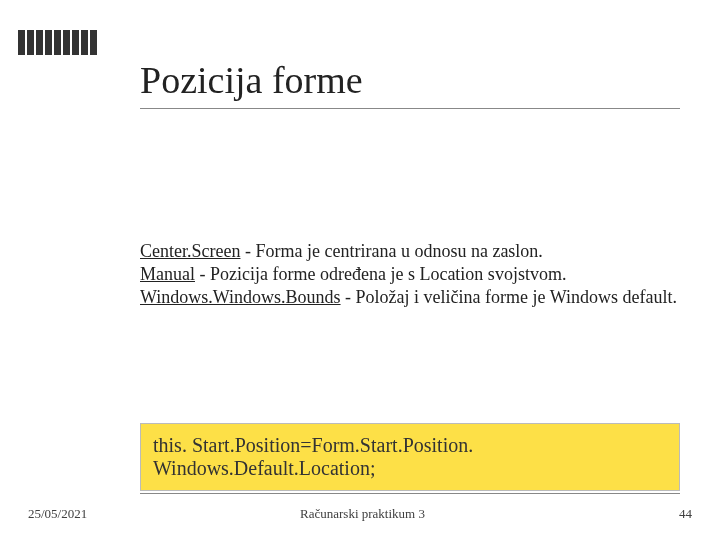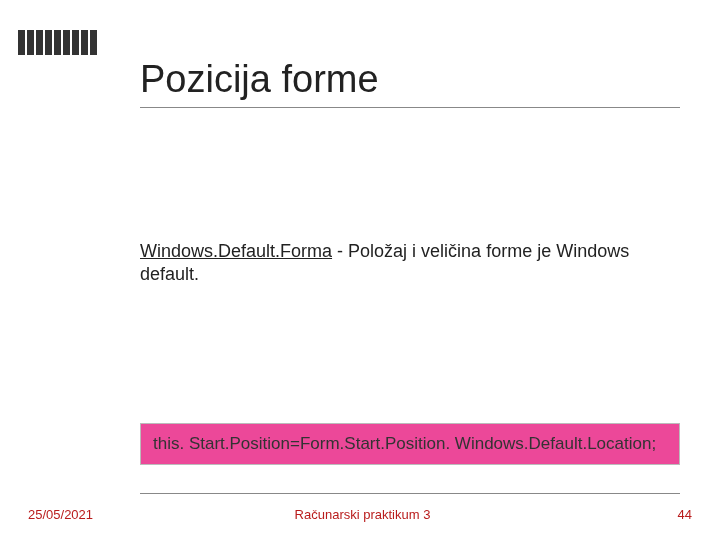--- a/index.html
+++ b/index.html
@@ -2,20 +2,21 @@
 <html><head>
 <meta charset="utf-8">
 <style>
   * { box-sizing: border-box; margin: 0; padding: 0; }
   html, body { width: 720px; height: 540px; font-family: Arial, Helvetica, sans-serif; background: #fff; }
   .slide {
     width: 592px;
     height: 540px;
     position: relative;
     background: #fff;
+    font-family: Liberation Serif, serif;
   }
   .top-squares {
     position: absolute;
     top: 30px;
     left: 18px;
     display: flex;
     gap: 2px;
   }
   .top-squares span {
     width: 7px;
@@ -48,44 +49,44 @@
     font-size: 18px;
     line-height: 1.28;
     color: #222;
   }
   .u { text-decoration: underline; }
   .code-box {
     position: absolute;
     top: 423px;
     left: 140px;
     width: 540px;
-    background: #ec4899;
+    background: #fde047;
     border: 1px solid #bbb;
     padding: 10px 12px;
-    font-size: 17px;
+    font-size: 20px;
     color: #333;
   }
   .footer-line {
     position: absolute;
     bottom: 46px;
     left: 140px;
     width: 540px;
     border-top: 1px solid #888;
   }
   .footer {
     position: absolute;
     bottom: 18px;
     left: 0;
     width: 720px;
     padding: 0 28px;
     display: flex;
     justify-content: space-between;
     align-items: center;
     font-size: 13px;
-    color: #b91c1c;
+    color: #404040;
   }
   .footer .center { position: absolute; left: 5px; right: 0; text-align: center; }
 </style>
 </head>
 <body>
 
 <div class="slide">
 
   <div class="top-squares">
     <span></span>
@@ -96,21 +97,23 @@
       <span></span>
       <span></span>
       <span></span>
       <span></span>
   </div>
 
   <div class="title">Pozicija forme</div>
 
 
   <div class="body">
-    <div><span class="u">Windows.Default.Forma</span><span> - Položaj i veličina forme je Windows default.</span></div>
+    <div><span class="u">Center.Screen</span><span> - Forma je centrirana u odnosu na zaslon.</span></div>
+    <div><span class="u">Manual</span><span> - Pozicija forme određena je s Location svojstvom.</span></div>
+    <div><span class="u">Windows.Windows.Bounds</span><span> - Položaj i veličina forme je Windows default.</span></div>
   </div>
 
   <div class="code-box">this. Start.Position=Form.Start.Position. Windows.Default.Location;</div>
 
   <div class="footer-line"></div>
 
   <div class="footer">
     <span>25/05/2021</span>
     <span class="center">Računarski praktikum 3</span>
     <span>44</span>

